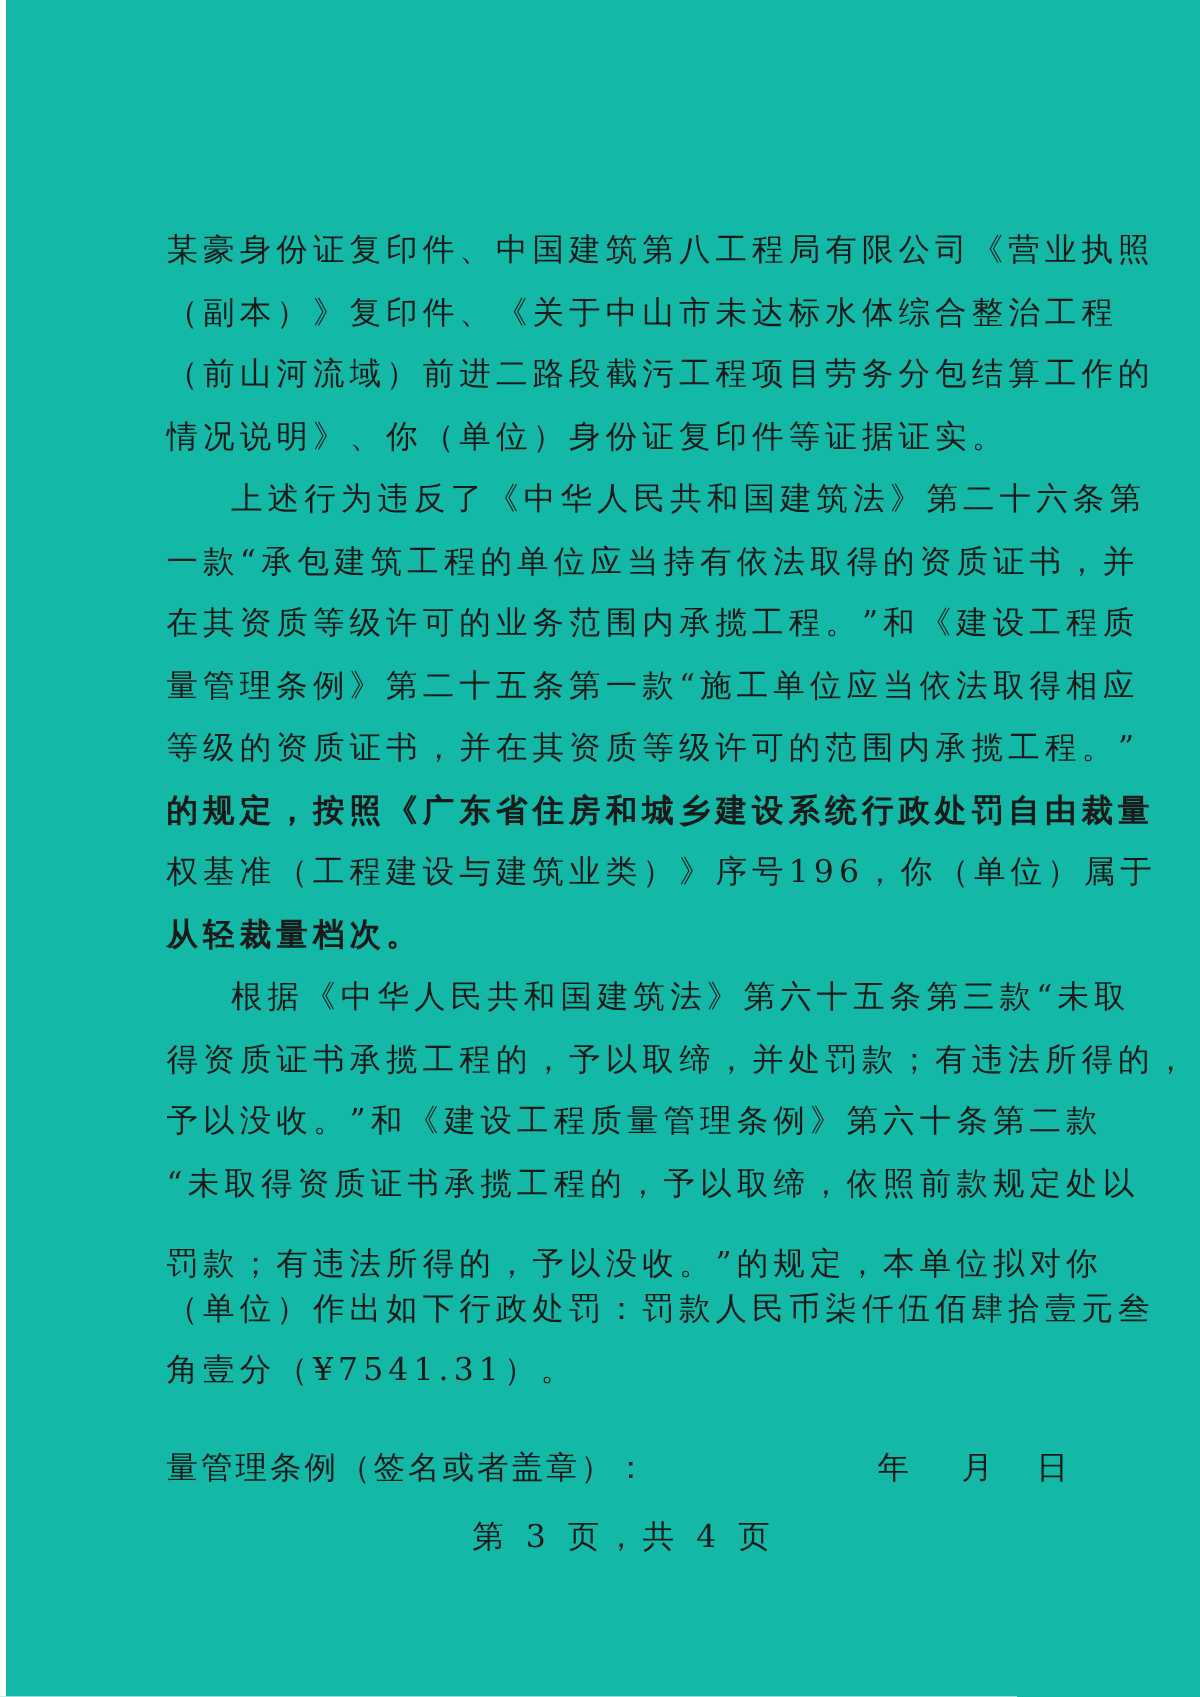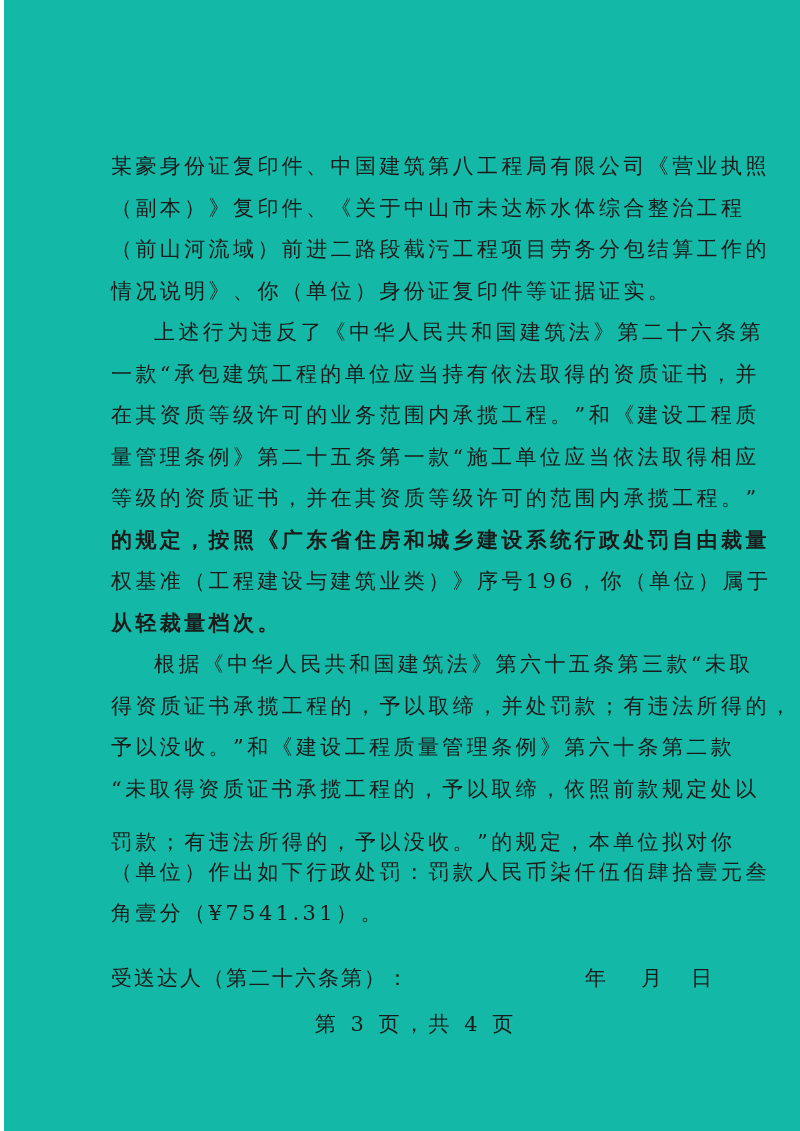--- a/index.html
+++ b/index.html
@@ -78,20 +78,20 @@
 
   <div class="line indent" style="top:650px;">根据《中华人民共和国建筑法》第六十五条第三款“未取</div>
   <div class="line" style="top:692px;">得资质证书承揽工程的，予以取缔，并处罚款；有违法所得的，</div>
   <div class="line" style="top:775px;">“未取得资质证书承揽工程的，予以取缔，依照前款规定处以</div>
   <div class="line" style="top:733px;">予以没收。”和《建设工程质量管理条例》第六十条第二款</div>
   <div class="line" style="top:816px;margin-top:12px;">罚款；有违法所得的，予以没收。”的规定，本单位拟对你</div>
   <div class="line" style="top:858px;">（单位）作出如下行政处罚：罚款人民币柒仟伍佰肆拾壹元叁</div>
   <div class="line" style="top:899px;">角壹分（¥7541.31）。</div>
 
   <div class="sig-row">
-    <span class="sig-label">受送达人（第二十六条第）：</span>
+    <span class="sig-label">量管理条例（签名或者盖章）：</span>
     <span class="date-year">年</span>
     <span class="date-month">月</span>
     <span class="date-day">日</span>
   </div>
 
   <div class="footer">第 3 页，共 4 页</div>
 </div>
 
 </body></html>

